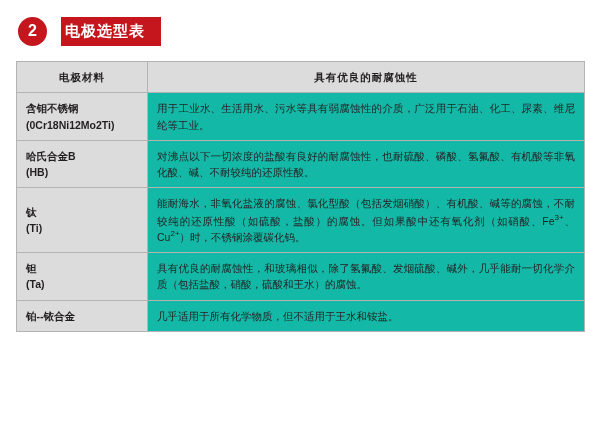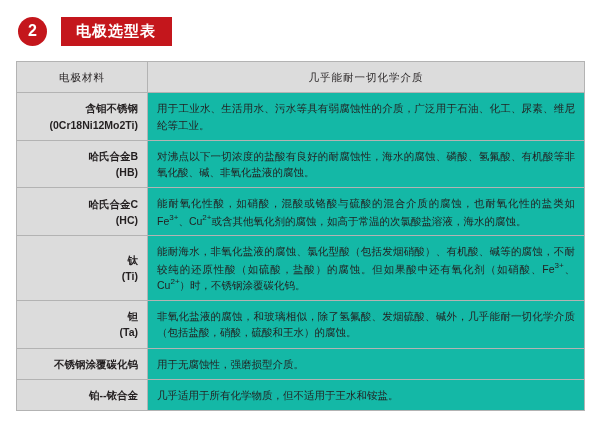--- a/index.html
+++ b/index.html
@@ -42,21 +42,21 @@
     flex: 0 0 auto;
     line-height: 1;
   }
   .title-box {
     margin-left: 14px;
     background: #c4161c;
     color: #ffffff;
     font-size: 15px;
     font-weight: bold;
     letter-spacing: 1px;
-    padding: 5px 16px 6px 15px;
+    padding: 5px 16px 6px 4px;
     line-height: 1.2;
   }
   
   table.spec {
     margin-top: 13px;
     width: 568px;
     border-collapse: collapse;
     table-layout: fixed;
     background: #ffffff;
   }
@@ -66,28 +66,28 @@
     padding: 7px 9px;
     font-size: 10.5px;
     line-height: 1.55;
   }
   .col-mat { width: 131px; }
   .col-desc { width: 437px; }
 
   thead td {
     background: #dcdcdc;
     text-align: center;
-    font-weight: normal;
+    font-weight: bold;
     font-size: 11.5px;
     letter-spacing: 1px;
     padding: 8px 6px;
   }
   td.mat {
     background: #dcdcdc;
-    text-align: right;
+    text-align: left;
     font-weight: bold;
     font-size: 11px;
     line-height: 1.5;
     padding: 7px 4px;
   }
   td.desc {
     background: #14b8a6;
     text-align: justify;
     text-justify: inter-ideograph;
     color: #231f20;
@@ -105,68 +105,53 @@
   </div>
 
   <table class="spec">
     <colgroup>
       <col class="col-mat">
       <col class="col-desc">
     </colgroup>
     <thead>
       <tr>
         <td>电极材料</td>
-        <td>几乎能耐一切化学介质</td>
+        <td>具有优良的耐腐蚀性</td>
       </tr>
     </thead>
     <tbody>
       <tr>
         <td class="mat">
           <div>含钼不锈钢</div>
           <div>(0Cr18Ni12Mo2Ti)</div>
         </td>
         <td class="desc">用于工业水、生活用水、污水等具有弱腐蚀性的介质，广泛用于石油、化工、尿素、维尼纶等工业。</td>
       </tr>
       <tr>
         <td class="mat">
           <div>哈氏合金B</div>
           <div>(HB)</div>
         </td>
-        <td class="desc">对沸点以下一切浓度的盐酸有良好的耐腐蚀性，海水的腐蚀、磷酸、氢氟酸、有机酸等非氧化酸、碱、非氧化盐液的腐蚀。</td>
-      </tr>
-      <tr>
-        <td class="mat">
-          <div>哈氏合金C</div>
-          <div>(HC)</div>
-        </td>
-        <td class="desc">
-          <span>能耐氧化性酸，如硝酸，混酸或铬酸与硫酸的混合介质的腐蚀，也耐氧化性的盐类如</span><span>Fe</span><span class="sup">3+</span><span>、Cu</span><span class="sup">2+</span><span>或含其他氧化剂的腐蚀，如高于常温的次氯酸盐溶液，海水的腐蚀。</span>
-        </td>
+        <td class="desc">对沸点以下一切浓度的盐酸有良好的耐腐蚀性，也耐硫酸、磷酸、氢氟酸、有机酸等非氧化酸、碱、不耐较纯的还原性酸。</td>
       </tr>
       <tr>
         <td class="mat">
           <div>钛</div>
           <div>(Ti)</div>
         </td>
         <td class="desc">
           <span>能耐海水，非氧化盐液的腐蚀、氯化型酸（包括发烟硝酸）、有机酸、碱等的腐蚀，不耐较纯的还原性酸（如硫酸，盐酸）的腐蚀。但如果酸中还有氧化剂（如硝酸、Fe</span><span class="sup">3+</span><span>、Cu</span><span class="sup">2+</span><span>）时，不锈钢涂覆碳化钨。</span>
         </td>
       </tr>
       <tr>
         <td class="mat">
           <div>钽</div>
           <div>(Ta)</div>
         </td>
-        <td class="desc">非氧化盐液的腐蚀，和玻璃相似，除了氢氟酸、发烟硫酸、碱外，几乎能耐一切化学介质（包括盐酸，硝酸，硫酸和王水）的腐蚀。</td>
-      </tr>
-      <tr>
-        <td class="mat">
-          <div>不锈钢涂覆碳化钨</div>
-        </td>
-        <td class="desc">用于无腐蚀性，强磨损型介质。</td>
+        <td class="desc">具有优良的耐腐蚀性，和玻璃相似，除了氢氟酸、发烟硫酸、碱外，几乎能耐一切化学介质（包括盐酸，硝酸，硫酸和王水）的腐蚀。</td>
       </tr>
       <tr>
         <td class="mat">
           <div>铂--铱合金</div>
         </td>
         <td class="desc">几乎适用于所有化学物质，但不适用于王水和铵盐。</td>
       </tr>
     </tbody>
   </table>
 

